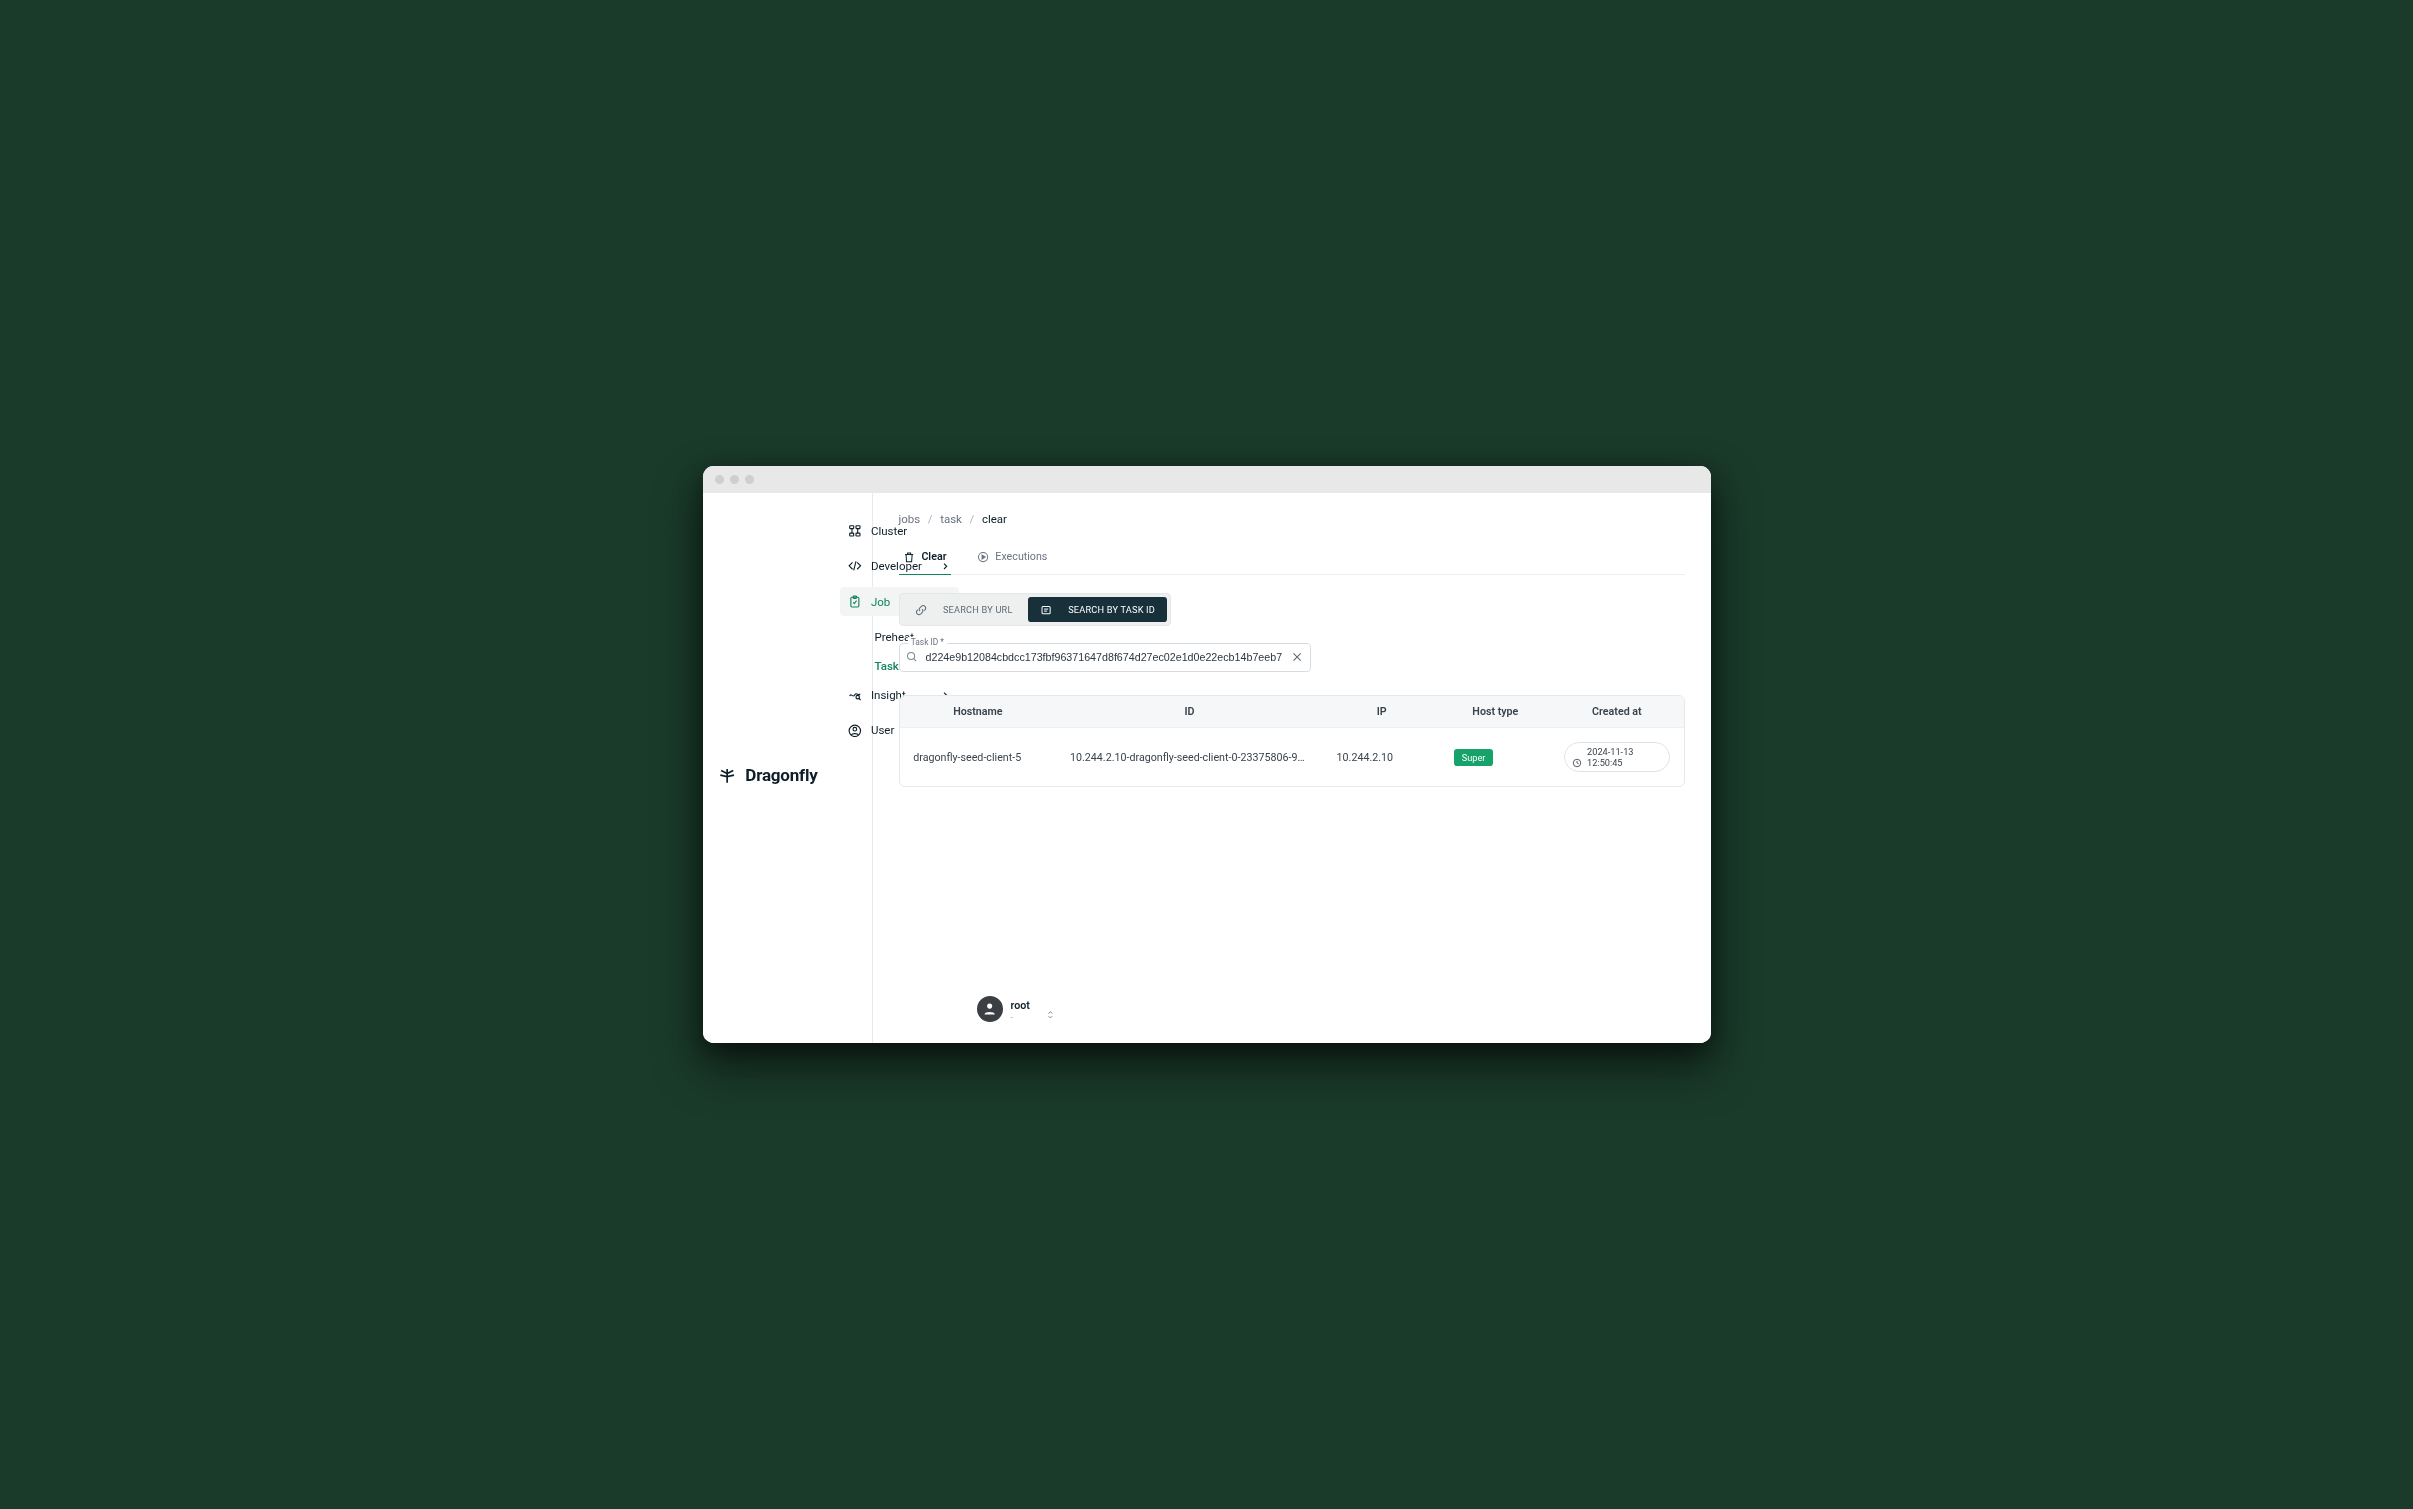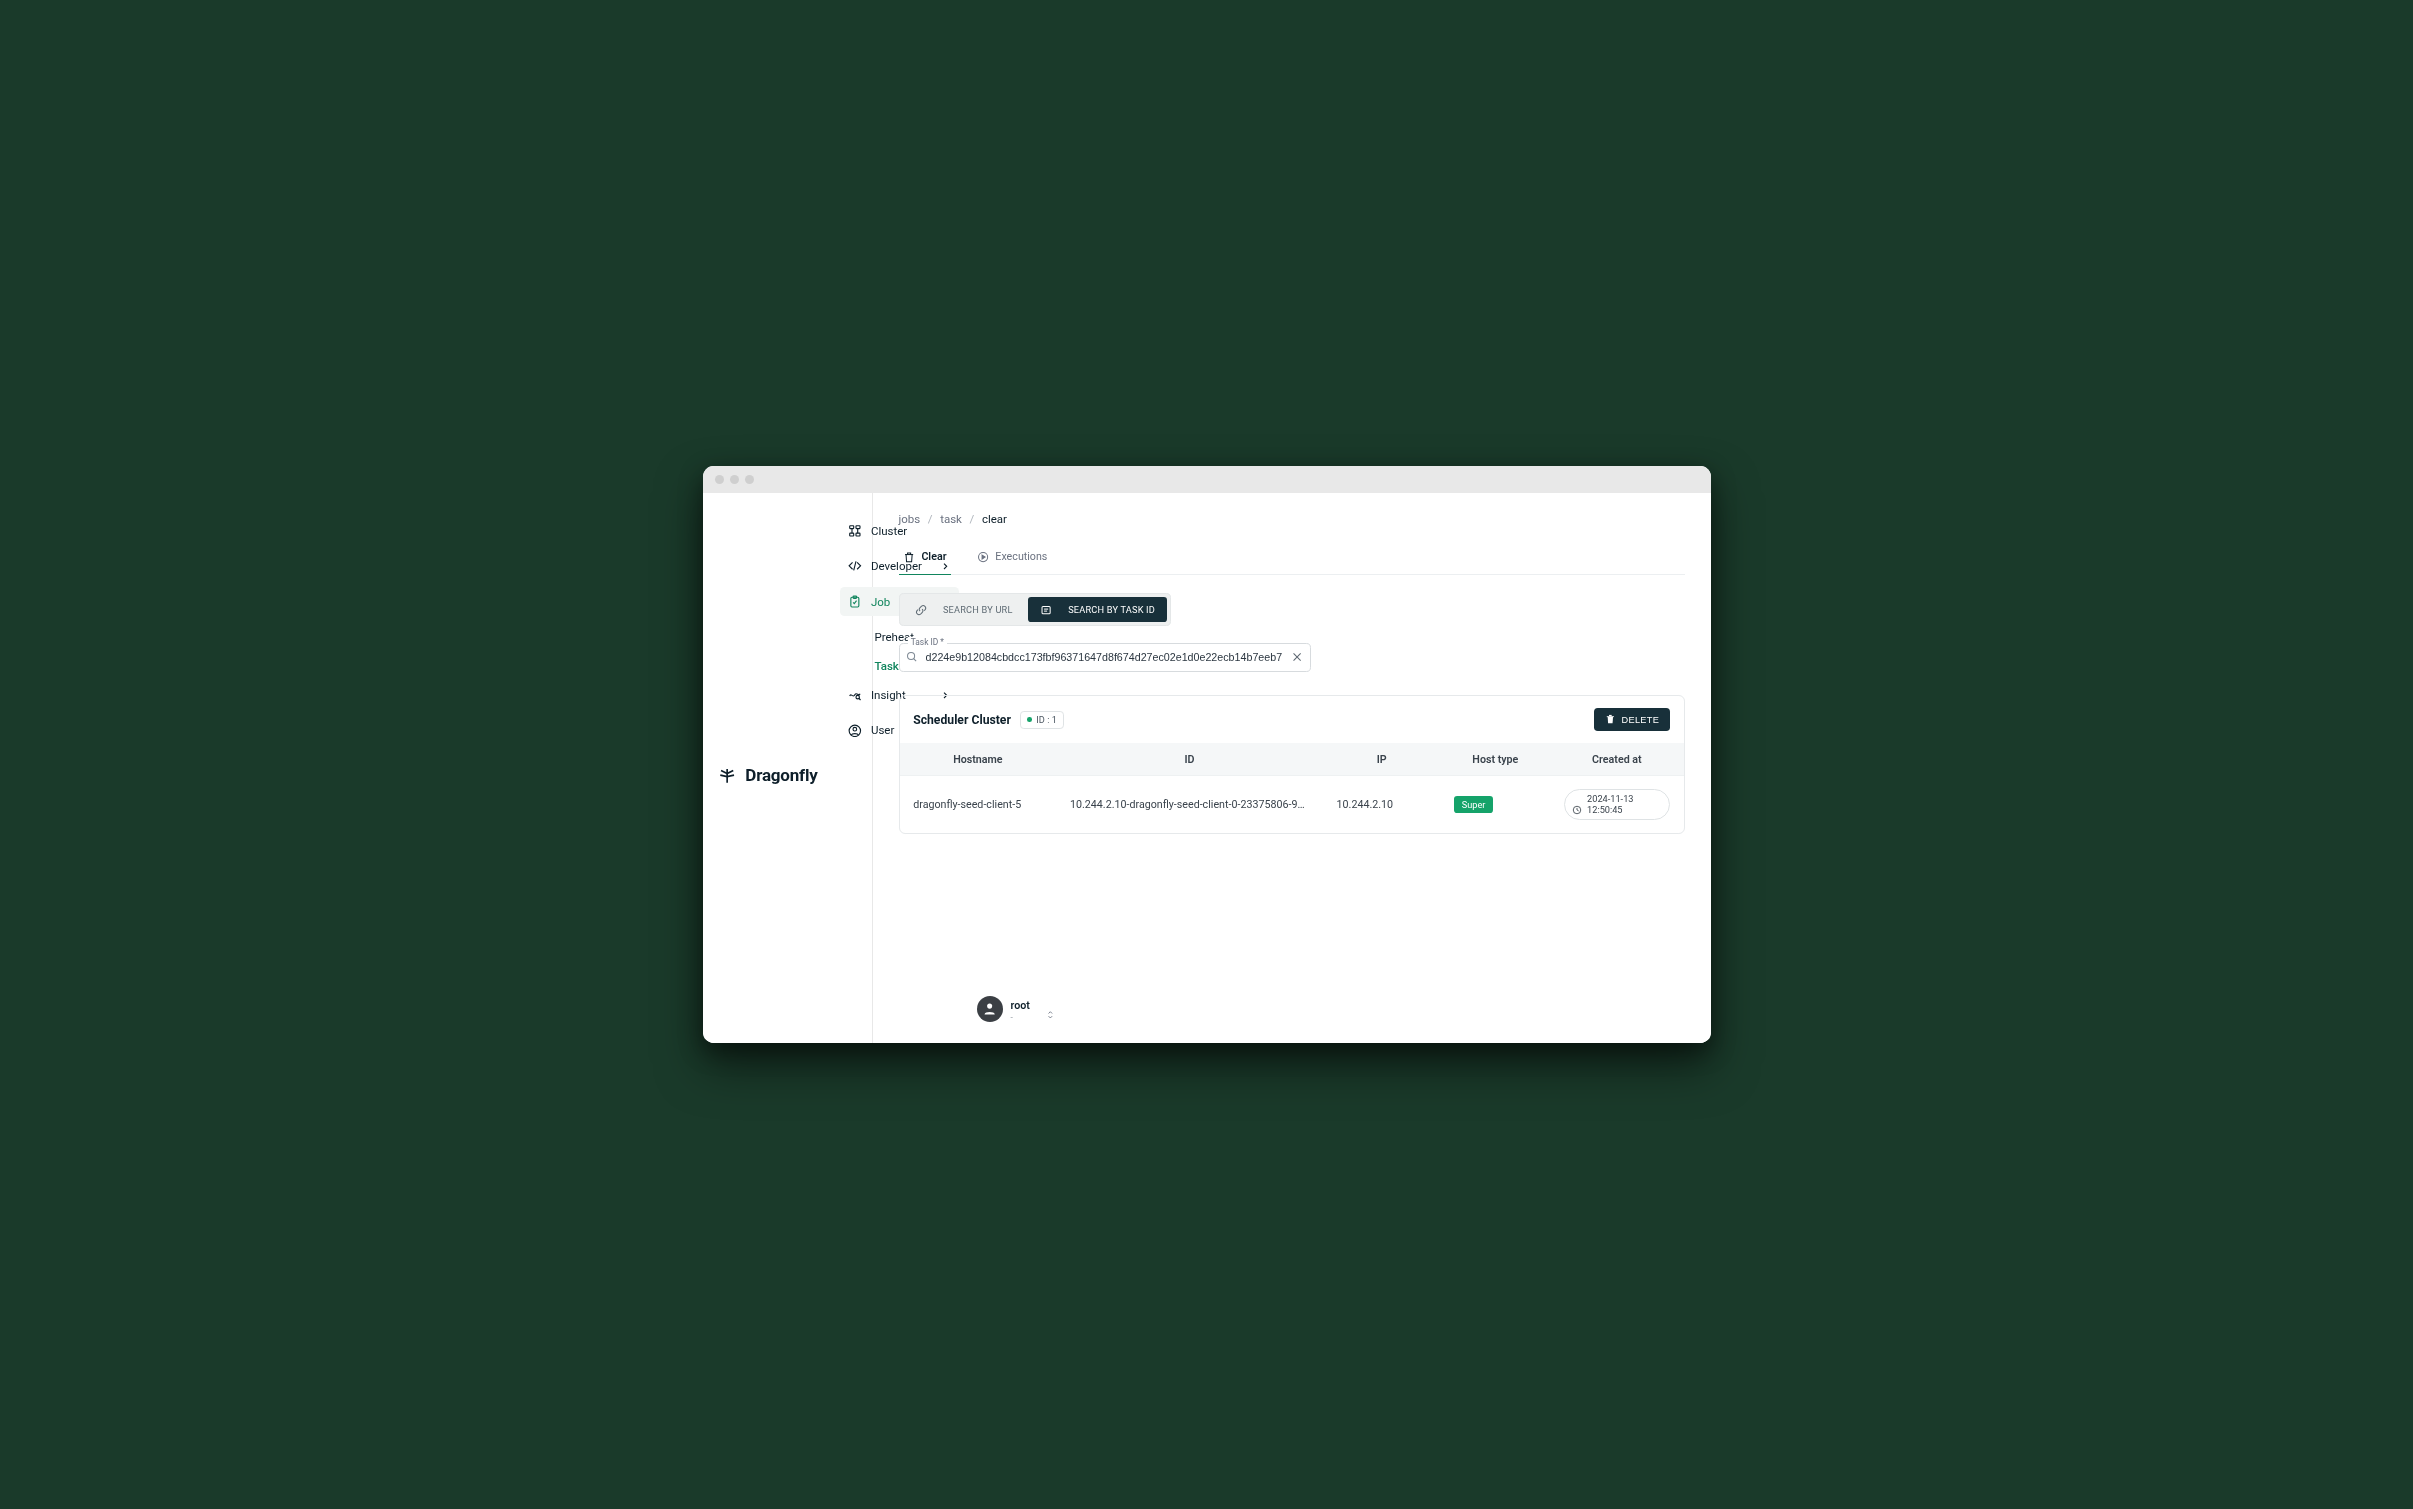--- a/index.html
+++ b/index.html
@@ -372,37 +372,20 @@
           </svg>
         <input class="field" value="d224e9b12084cbdcc173fbf96371647d8f674d27ec02e1d0e22ecb14b7eeb7" style="">
         <svg class="field-clear icon" width="12.2" height="12.2" viewBox="0 0 24 24" fill="none" stroke="#5c6670" stroke-width="2">
             <line x1="5" y1="5" x2="19" y2="19"></line>
             <line x1="19" y1="5" x2="5" y2="19"></line>
           </svg>
       </div>
 
 
       <div class="card">
-        <div class="card-header">
-          <div class="card-header-left">
-            <span class="cluster-name">Scheduler Cluster</span>
-            <span class="id-pill">
-              <span class="dotg"></span>
-              <span>ID :  1</span>
-            </span>
-          </div>
-          <button class="delete-btn">
-            <svg class="icon" width="10.7" height="10.7" viewBox="0 0 24 24" fill="#fff">
-                <path d="M6 7 L7 21 L17 21 L18 7 Z"></path>
-                <rect x="4" y="5" width="16" height="2"></rect>
-                <rect x="9" y="2" width="6" height="3"></rect>
-              </svg>
-            <span>DELETE</span>
-          </button>
-        </div>
         <table>
           <thead>
             <tr>
               <th style="width:20%">Hostname</th>
               <th style="width:34%">ID</th>
               <th style="width:15%">IP</th>
               <th style="width:14%">Host type</th>
               <th style="width:17%">Created at</th>
             </tr>
           </thead>

